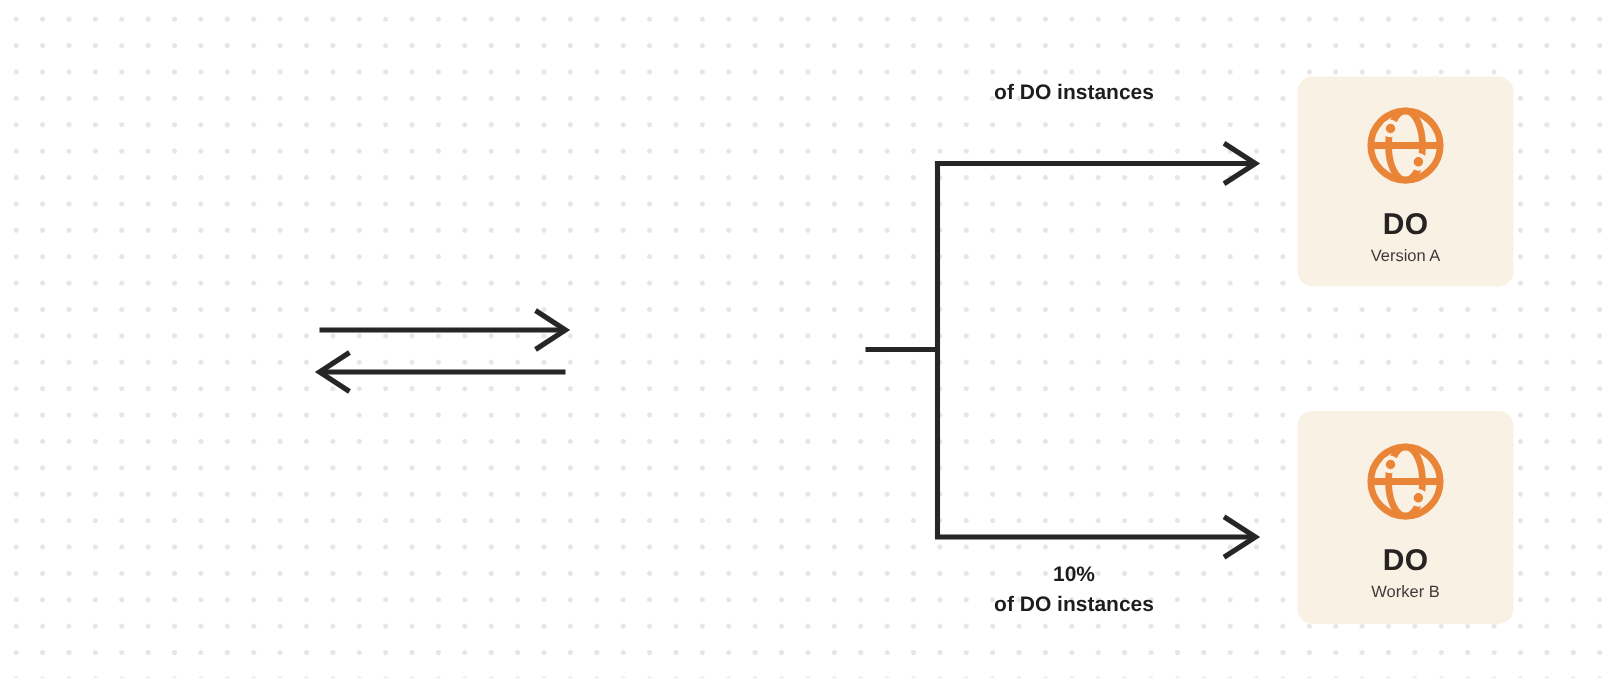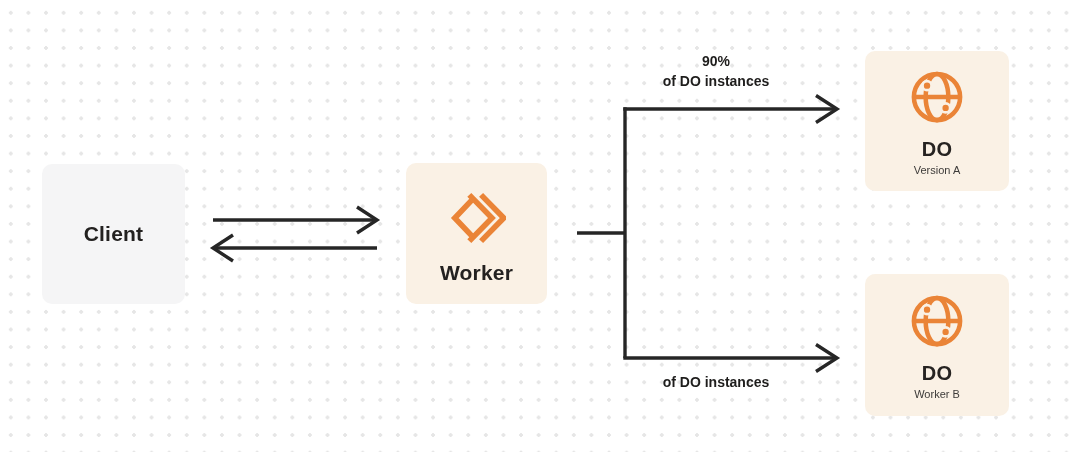--- a/index.html
+++ b/index.html
@@ -101,36 +101,21 @@
         <path d="M816,95.5 L837,109 L816,122.5"></path>
       </g>
 
       <g>
         <path d="M623.3,358 H834"></path>
         <path d="M816,344.5 L837,358 L816,371.5"></path>
       </g>
     </g>
   </svg>
 
-  <div class="node node--gray" id="node-client">
-    <span class="node__label">Client</span>
-  </div>
 
-  <div class="node node--cream" id="node-worker">
-    <span class="node__icon">
-      <svg width="58" height="58" viewBox="0 0 64 64" xmlns="http://www.w3.org/2000/svg">
-        <g stroke="#ea8437" stroke-width="6.2" fill="none" stroke-linejoin="miter">
-          <path d="M26,12.5 L7.5,32 L26,51.5"></path>
-          <path d="M23.5,6.5 L48.5,32 L23.5,57.5"></path>
-          <path d="M36.5,6.5 L61.5,32 L36.5,57.5"></path>
-        </g>
-      </svg>
-    </span>
-    <span class="node__label">Worker</span>
-  </div>
 
   <div class="node node--cream node--do" id="node-do-a">
     <span class="node__icon">
       <svg width="58" height="58" viewBox="0 0 64 64" xmlns="http://www.w3.org/2000/svg">
         <g stroke="#ea8437" stroke-width="5" fill="none">
           <circle cx="32" cy="32" r="25.5"></circle>
           <ellipse cx="32" cy="32" rx="12.5" ry="25.5"></ellipse>
           <path d="M7,32 H57"></path>
         </g>
         <circle cx="21" cy="19.5" r="5" fill="#ea8437" stroke="#faf1e5" stroke-width="3"></circle>
@@ -151,20 +136,20 @@
         </g>
         <circle cx="21" cy="19.5" r="5" fill="#ea8437" stroke="#faf1e5" stroke-width="3"></circle>
         <circle cx="41.5" cy="44" r="5" fill="#ea8437" stroke="#faf1e5" stroke-width="3"></circle>
       </svg>
     </span>
     <span class="node__title">DO</span>
     <span class="node__subtitle">Worker B</span>
   </div>
 
   <div class="edge-label" id="edge-label-top">
-    <div>90%</div>
     <div>of DO instances</div>
   </div>
   <div class="edge-label" id="edge-label-bottom">
+    <div>10%</div>
     <div>of DO instances</div>
   </div>
 
 </div>
 
 </body></html>

